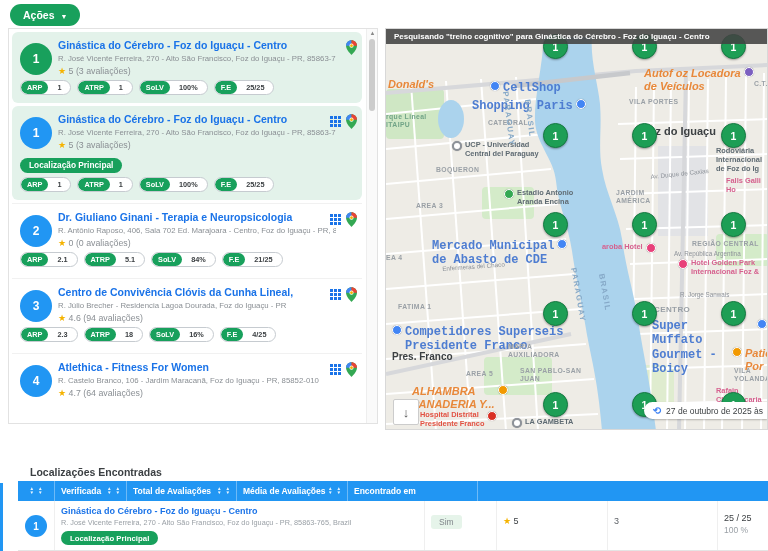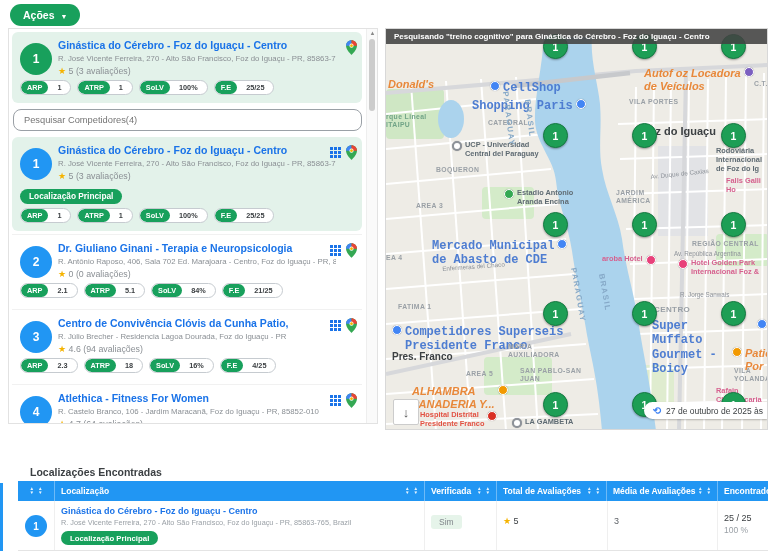--- a/index.html
+++ b/index.html
@@ -162,23 +162,20 @@
               <span class="b-value">100%</span>
             </span>
             <span class="badge">
               <span class="b-label">F.E</span>
               <span class="b-value">25/25</span>
             </span>
           </div>
         </div>
       </div>
     </div>
-  <div class="search-wrap">
-    <input class="search-input" type="text" placeholder="Pesquisar Competidores(4)" style="">
-  </div>
   <div id="card-slot-rest">
       <div class="card hl">
         <div class="rank-badge rank-blue">1</div>
         <div class="card-icons">
           <span class="icon-grid">
             <svg width="11" height="11" viewBox="0 0 11 11">
               <g fill="#1a73e8">
                 <rect width="3" height="3"></rect>
                 <rect x="4" width="3" height="3"></rect>
                 <rect x="8" width="3" height="3"></rect>
@@ -296,21 +293,21 @@
           <span class="icon-pin">
             <svg width="11" height="15" viewBox="0 0 24 32">
               <path d="M12 0C5.4 0 0 5.4 0 12c0 9 12 20 12 20s12-11 12-20C24 5.4 18.6 0 12 0z" fill="#34a853"></path>
               <path d="M12 0C5.4 0 0 5.4 0 12h12V0z" fill="#4285f4"></path>
               <path d="M24 12C24 5.4 18.6 0 12 0v12h12z" fill="#ea4335"></path>
               <circle cx="12" cy="12" r="4.5" fill="#fff"></circle>
               <circle cx="12" cy="12" r="3" fill="#f5b301"></circle>
             </svg>
           </span>
         </div>
-        <a class="card-title" href="#">Centro de Convivência Clóvis da Cunha Patio,</a>
+        <a class="card-title" href="#">Centro de Convivência Clóvis da Cunha Lineal,</a>
         <div class="card-addr">R. Júlio Brecher - Residencia Lagoa Dourada, Foz do Iguaçu - PR</div>
         <div class="card-rating"><span class="star">★ </span><span>4.6 (94 avaliações)</span></div>
         <div class="card-foot">
           <div class="badges">
             <span class="badge">
               <span class="b-label">ARP</span>
               <span class="b-value">2.3</span>
             </span>
             <span class="badge">
               <span class="b-label">ATRP</span>
@@ -435,21 +432,21 @@
       <div class="map-label ml-poigray" style="left: 118px; top: 160px;"><span class="lab-dot" style="background: rgb(52, 168, 83);"></span><span>Estadio Antonio
 Aranda Encina</span></div>
       <div class="map-label ml-area" style="left: 230px; top: 160px;"><span>JARDIM
 AMÉRICA</span></div>
       <div class="map-label ml-poipink" style="left: 340px; top: 148px;"><span>Falls Galli Ho</span></div>
       <div class="map-label ml-poiblue" style="left: 46px; top: 210px;"><span>Mercado Municipal
 de Abasto de CDE</span><span class="lab-dot" style="background: rgb(66, 133, 244);"></span></div>
       <div class="map-label ml-area" style="left: 0px; top: 225px;"><span>EA 4</span></div>
       <div class="map-label ml-road" style="left: 56px; top: 236px; transform: rotate(-4deg);"><span>Enfermeras del Chaco</span></div>
       <div class="map-label ml-area" style="left: 306px; top: 211px;"><span>REGIÃO CENTRAL</span></div>
-      <div class="map-label ml-poipink" style="left: 216px; top: 226px;"><span>aroba Hotel</span><span class="lab-dot" style="background: rgb(232, 64, 122);"></span></div>
+      <div class="map-label ml-poipink" style="left: 216px; top: 214px;"><span>aroba Hotel</span><span class="lab-dot" style="background: rgb(232, 64, 122);"></span></div>
       <div class="map-label ml-road" style="left: 288px; top: 221px;"><span>Av. República Argentina</span></div>
       <div class="map-label ml-poipink" style="left: 292px; top: 230px;"><span class="lab-dot" style="background: rgb(232, 64, 122);"></span><span>Hotel Golden Park
 Internacional Foz &amp;</span></div>
       <div class="map-label ml-area" style="left: 12px; top: 274px;"><span>FATIMA 1</span></div>
       <div class="map-label ml-poiblue" style="left: 6px; top: 296px;"><span class="lab-dot" style="background: rgb(66, 133, 244);"></span><span>Competidores Superseis
 Presidente Franco</span></div>
       <div class="map-label ml-city" style="left: 6px; top: 322px; font-size: 10px; align-items: center;"><span>Pres. Franco</span></div>
       <div class="map-label ml-area" style="left: 122px; top: 314px;"><span>MARIA
 AUXILIADORA</span></div>
       <div class="map-label ml-area" style="left: 268px; top: 276px; font-size: 8px;"><span>CENTRO</span></div>
@@ -513,33 +510,20 @@
           <span class="ud">
             <span>▲</span>
             <span>▼</span>
           </span>
           <span class="ud">
             <span>▲</span>
             <span>▼</span>
           </span>
         </span>
       </div>
-      <div class="th" style="width: 370px;">
-        <span>Localização</span>
-        <span class="sorts">
-          <span class="ud">
-            <span>▲</span>
-            <span>▼</span>
-          </span>
-          <span class="ud">
-            <span>▲</span>
-            <span>▼</span>
-          </span>
-        </span>
-      </div>
       <div class="th" style="width: 72px;">
         <span>Verificada</span>
         <span class="sorts">
           <span class="ud">
             <span>▲</span>
             <span>▼</span>
           </span>
           <span class="ud">
             <span>▲</span>
             <span>▼</span>

